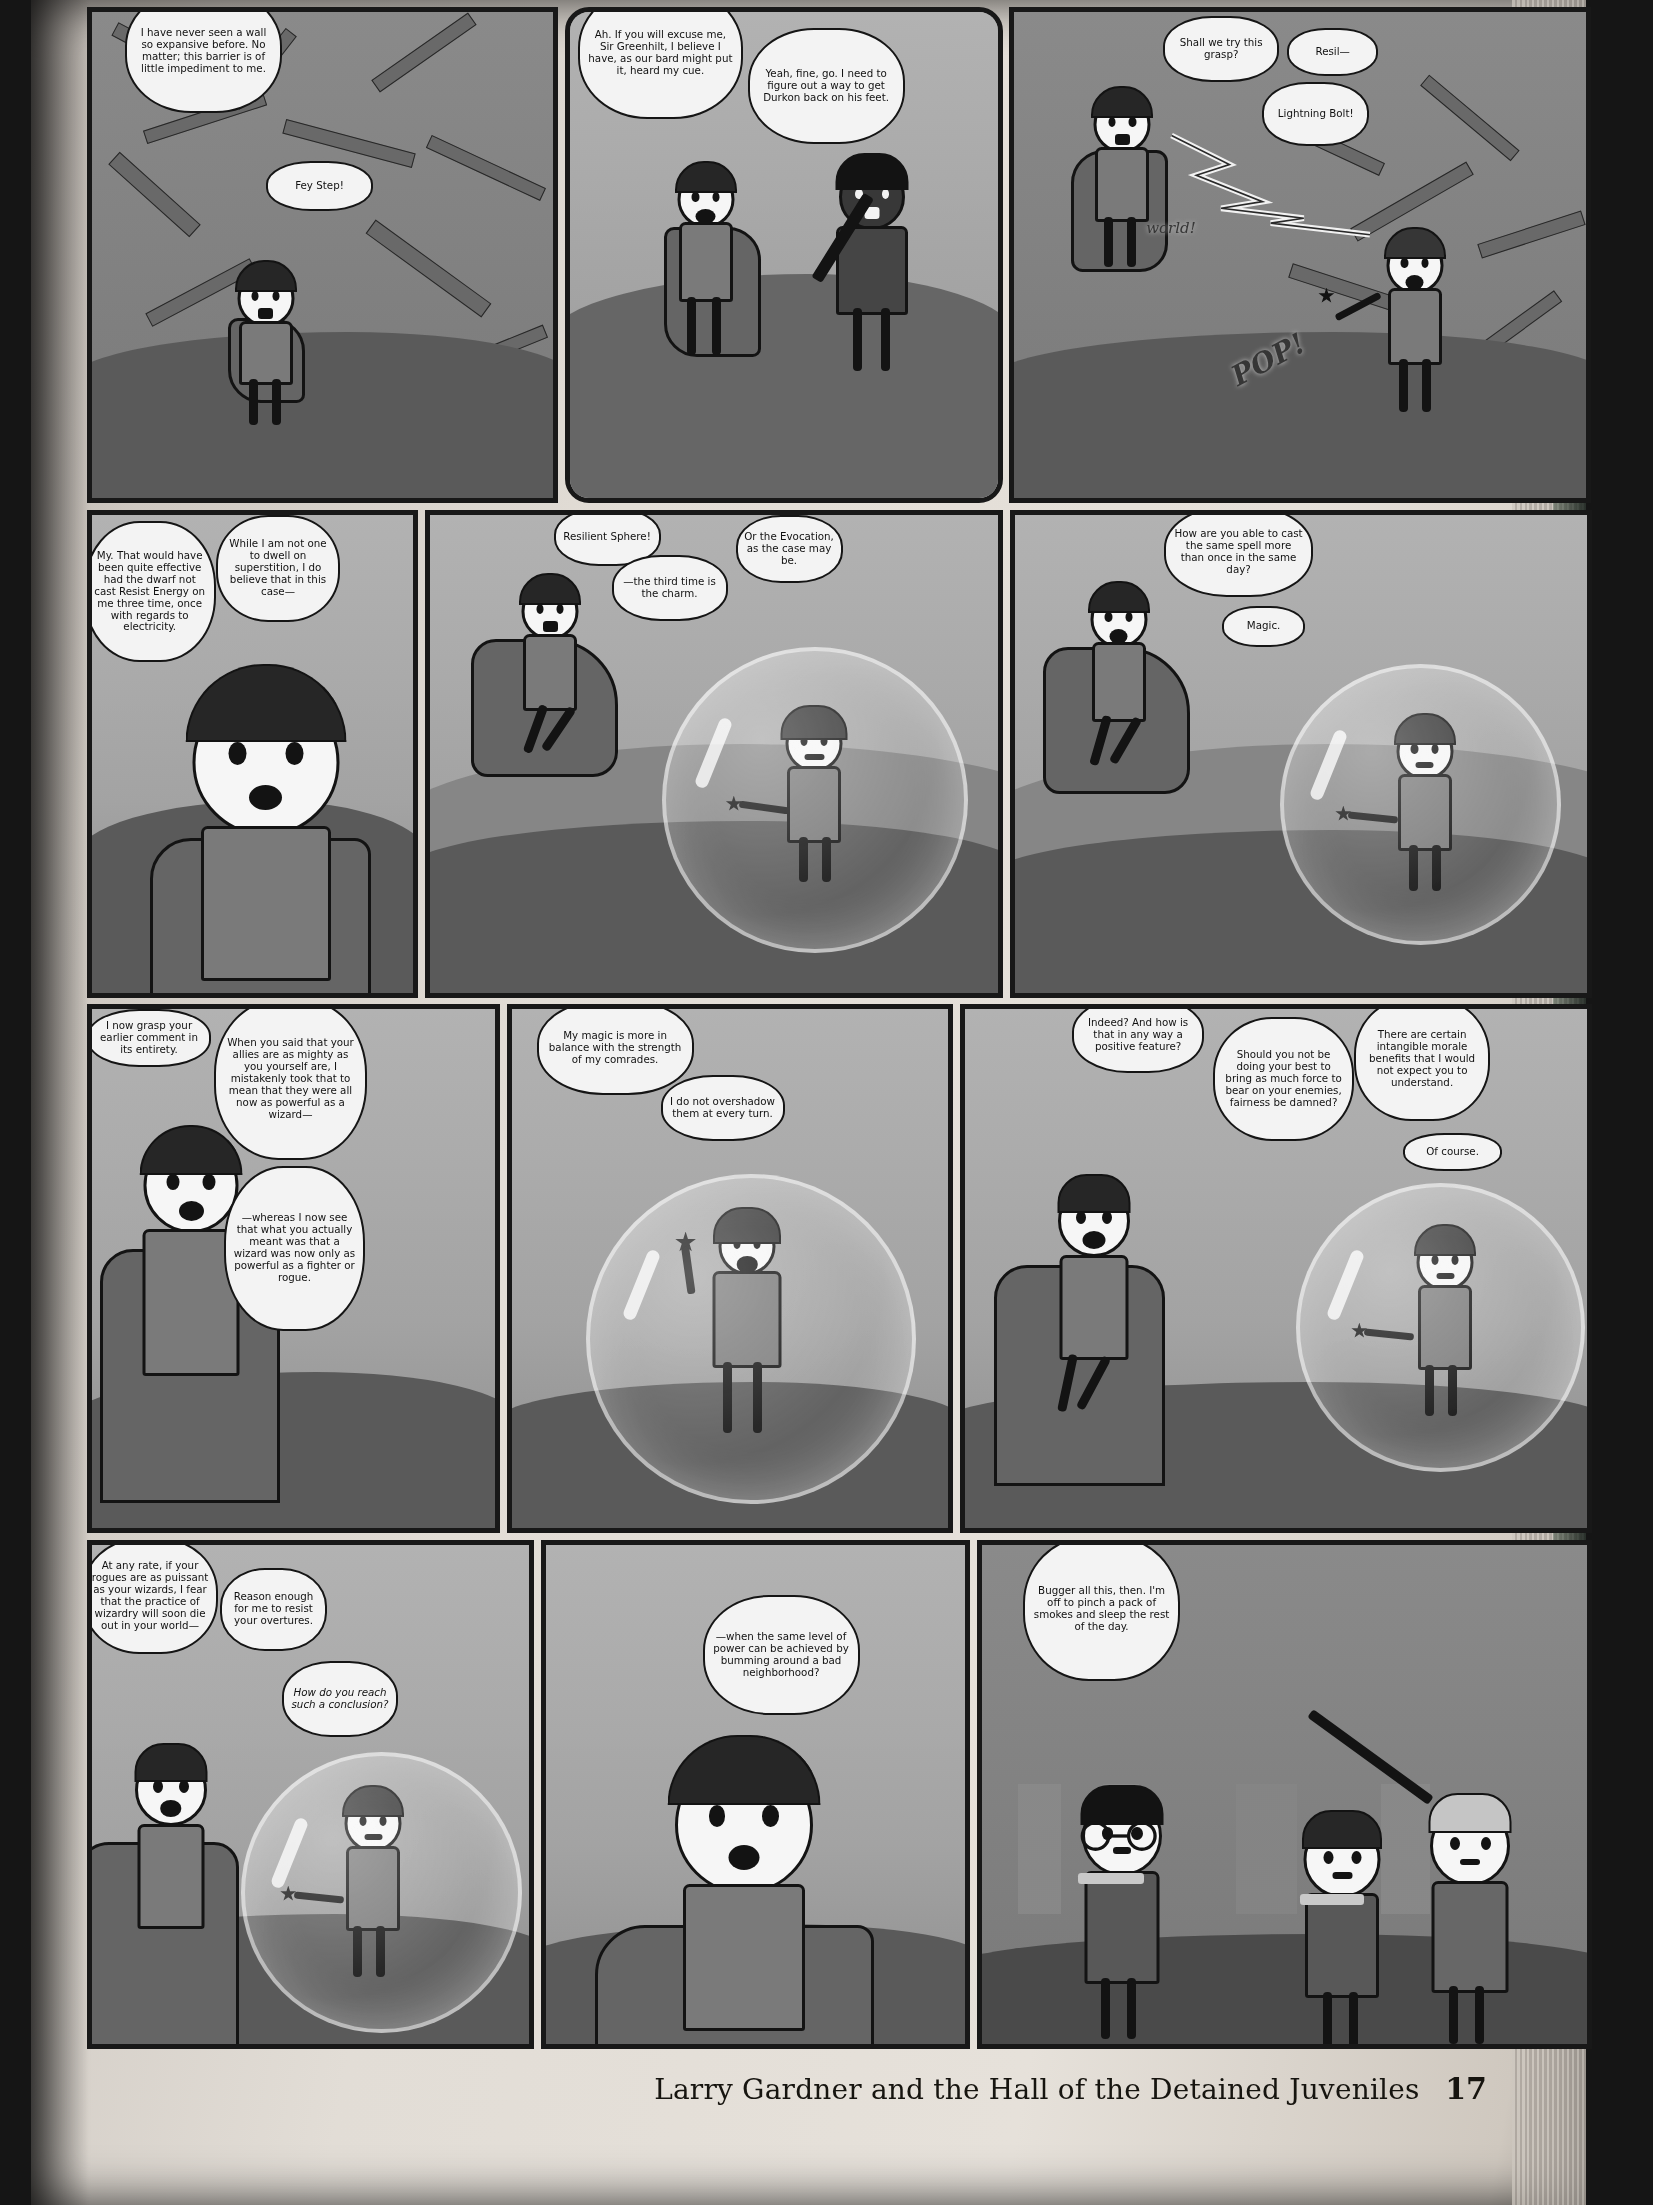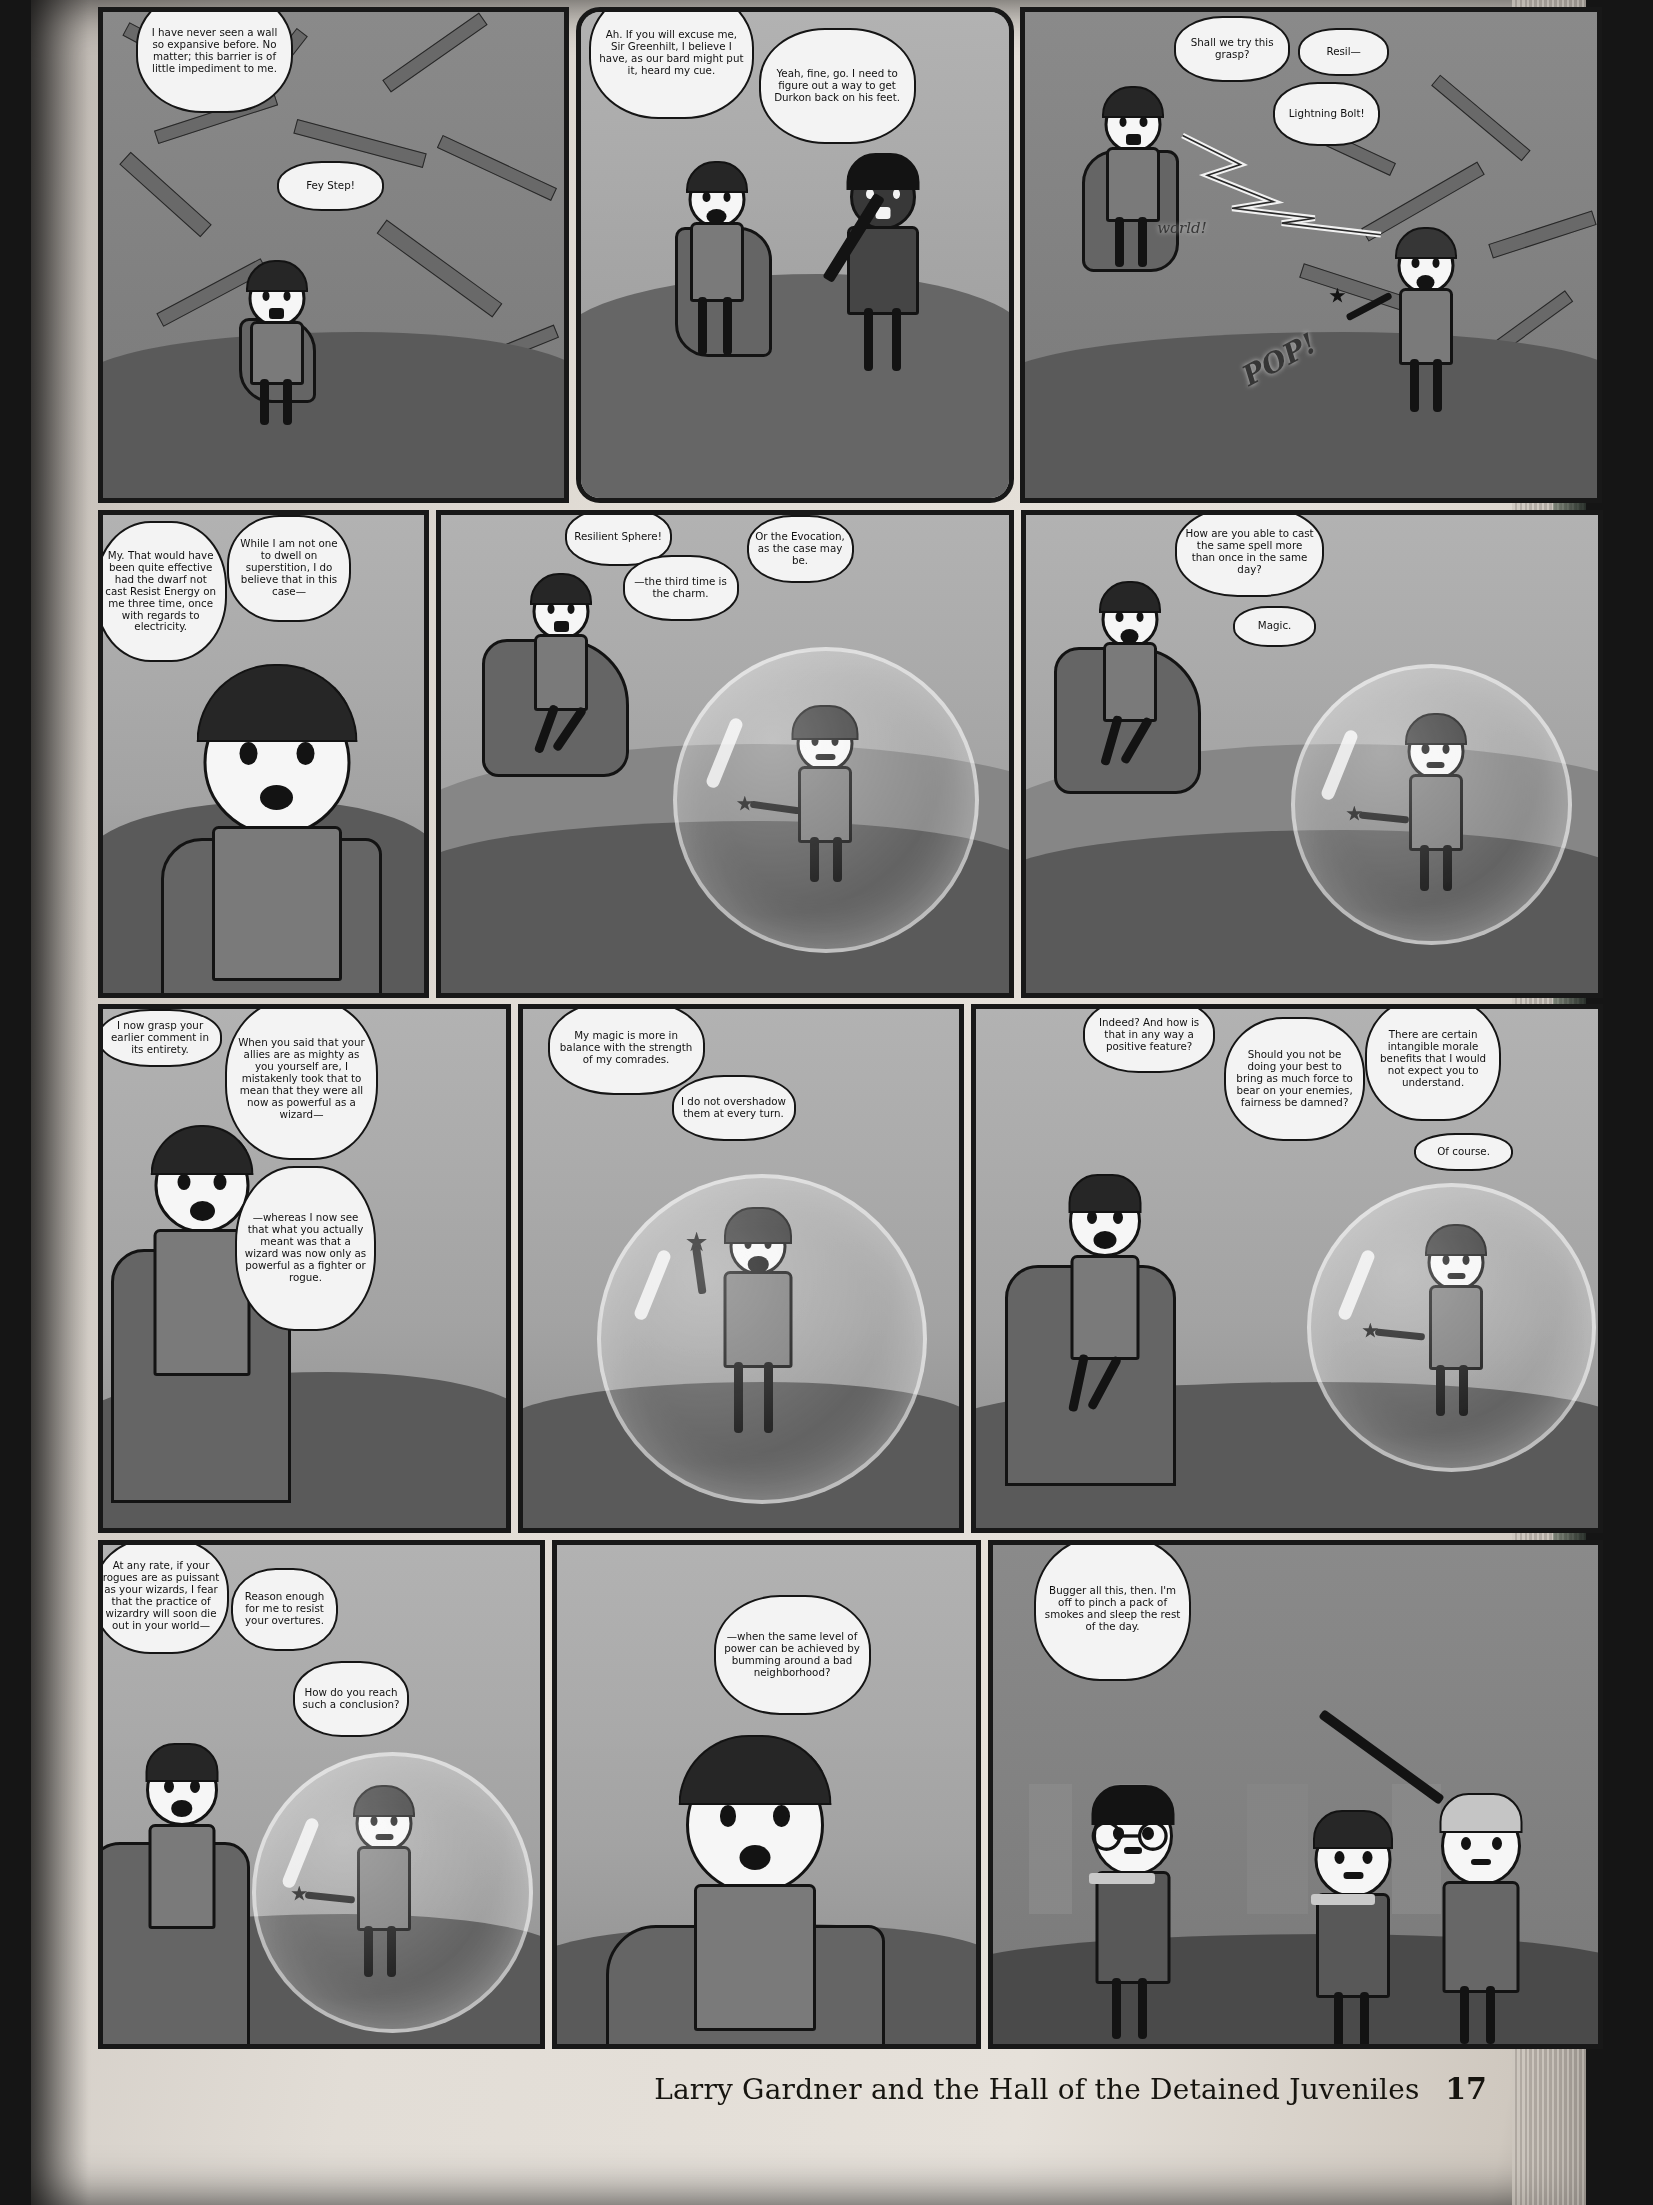--- a/index.html
+++ b/index.html
@@ -45,21 +45,21 @@
   #edge2 {
     position: absolute;
     right: 0; top: 50px;
     width: 33px; height: 1984px;
     background: linear-gradient(90deg, rgba(30,60,40,.35), rgba(10,20,15,.8));
   }
 
   
   #comic {
     position: absolute;
-    left: 67px;
+    left: 56px;
     top: 6.6px;
     width: 1505px;
     height: 1772px;
     filter: grayscale(1) contrast(1.02);
   }
   .row {
     position: absolute;
     left: 0;
     width: 1505px;
     display: flex;
@@ -539,21 +539,21 @@
             </div>
             <div class="body" style="top:61px; height:79px;"></div>
             <div class="leg" style="left:38px; top:141px; height:51px;"></div>
             <div class="leg" style="left:61px; top:141px; height:51px;"></div>
             <div class="wand" style="left:-21.5px; top:109px; transform:rotate(6deg);"></div>
             <div class="star" style="left:-35px; top:101px;"></div>
           </div>
 
           <div class="bub xs" style="left:-10px; top:-6.6px; width:136px; height:116px;">At any rate, if your rogues are as puissant as your wizards, I fear that the practice of wizardry will soon die out in your world—</div>
           <div class="bub xs" style="left:128px; top:23px; width:107px; height:83px;">Reason enough for me to resist your overtures.</div>
-          <div class="bub xs" style="left:190px; top:116px; width:116px; height:76px;">How do you reach such a conclusion?</div>
+          <div class="bub xs" style="left:190px; top:116px; width:116px; height:76px;font-style:italic;">How do you reach such a conclusion?</div>
         </div>
 
         <div class="panel" style="width:430px; height:509px;">
           <div class="sky"></div>
           <div class="ground" style="height:24%;"></div>
 
           <div class="char" style="left:74px; top:190px; width:248px; height:331px;">
             <div class="cloak" style="left:-25px; top:190px; width:273px; height:190px; border-radius:50px 16.5px 0 0;"></div>
             <div class="hair" style="top:0; width:149px; height:66px; border-radius:74px 74px 0 0;"></div>
             <div class="head" style="top:21.5px; width:132px; height:132px;">

